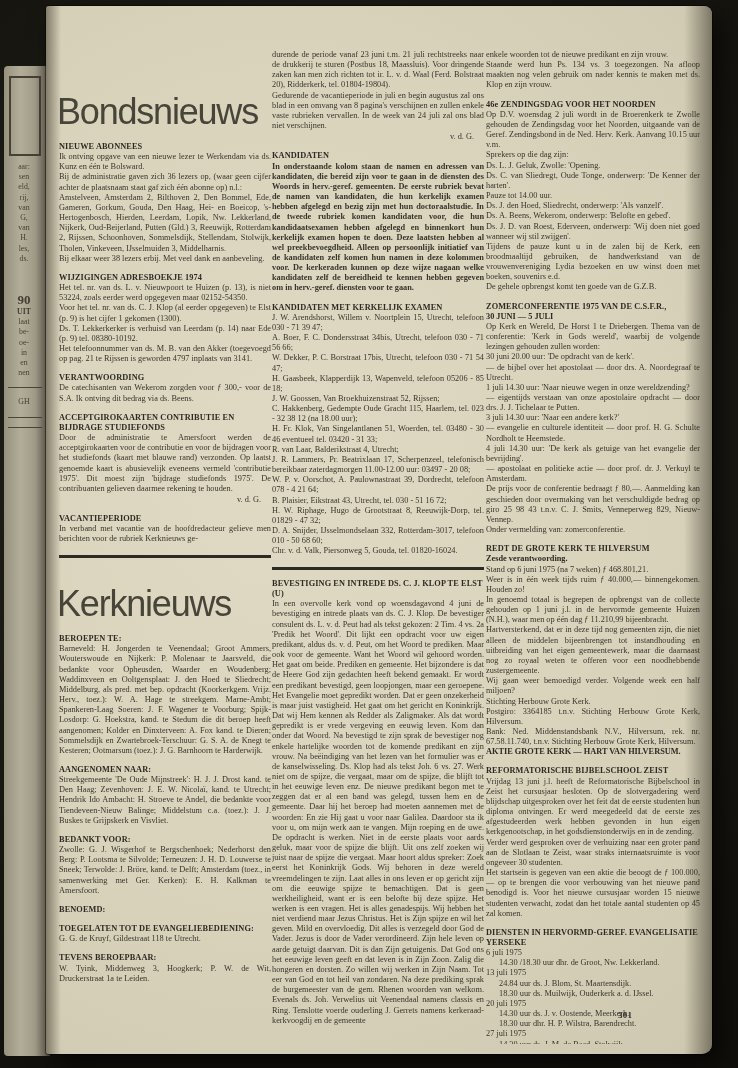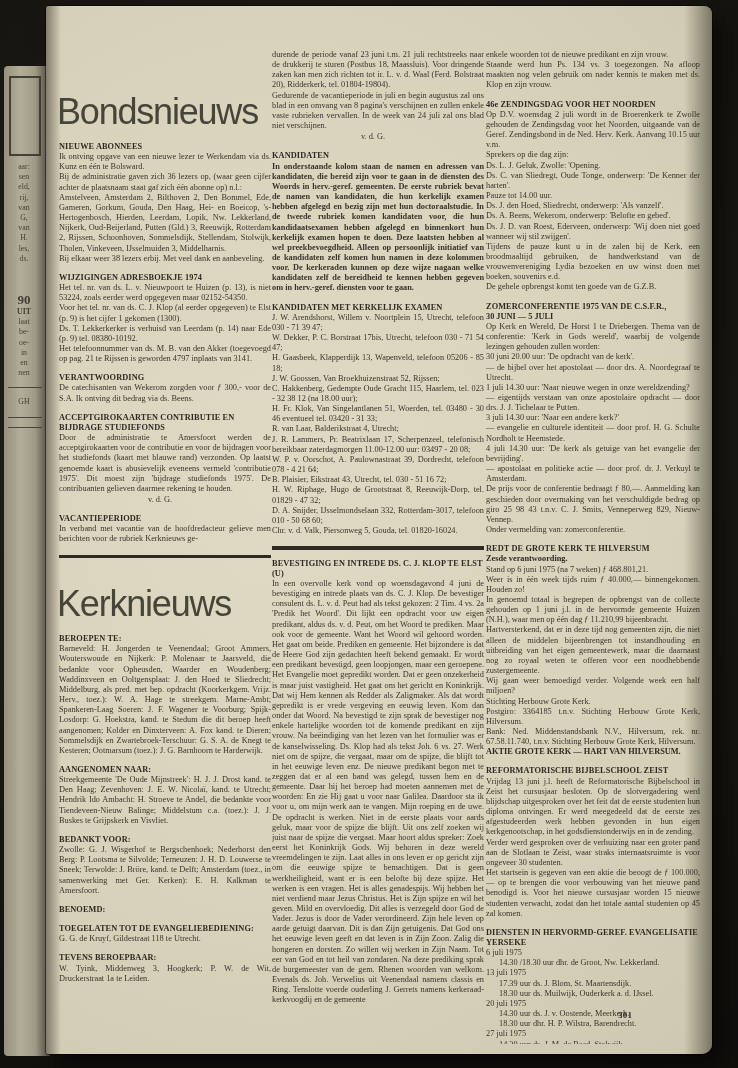--- a/index.html
+++ b/index.html
@@ -38,21 +38,21 @@
     color:#38342b;font-size:8.3px;line-height:10.15px;
   }
   .col-left{left:13px;width:212px}
   .col-mid{left:226px;width:212px}
   .col-right{left:440px;width:214px}
   .blk-p,.blk-pb{text-align:justify;text-justify:inter-word}
   .blk-pb{font-weight:bold}
   .blk-ind{padding-left:13px;text-align:left}
   .blk-h{font-weight:bold;margin-top:9px;letter-spacing:.1px;color:#2e2a23}
   .blk-h2{font-weight:bold;color:#2e2a23}
-  .blk-sig{text-align:center;padding-right:10px;margin:1px 0 2px}
+  .blk-sig{text-align:right;padding-right:10px;margin:1px 0 2px}
   .blk-rule{height:3.5px;background:#2c2a23;margin-top:10px}
   .blk-headline{
     font-family:"Liberation Sans", sans-serif;font-weight:normal;
     font-size:36px;line-height:40px;letter-spacing:-1.2px;color:#474439;
     margin:26px 0 10px -2px;
   }
   .col-left .blk-headline:first-child{margin-top:42px}
   .page-number{
     position:absolute;left:572px;top:1004px;font-weight:bold;
     font-size:9px;color:#33302a;letter-spacing:.3px;
@@ -124,20 +124,21 @@
       <div class="blk blk-p">W. Tyink, Middenweg 3, Hoogkerk; P. W. de Wit, Druckerstraat 1a te Leiden.</div>
     </div>
   <div class="column col-mid">
       <div class="blk blk-p">durende de periode vanaf 23 juni t.m. 21 juli rechtstreeks naar de drukkerij te sturen (Postbus 18, Maassluis). Voor dringende zaken kan men zich richten tot ir. L. v. d. Waal (Ferd. Bolstraat 20), Ridderkerk, tel. 01804-19804).</div>
       <div class="blk blk-p">Gedurende de vacantieperiode in juli en begin augustus zal ons blad in een omvang van 8 pagina's verschijnen en zullen enkele vaste rubrieken vervallen. In de week van 24 juli zal ons blad niet verschijnen.</div>
       <div class="blk blk-sig">v. d. G.</div>
       <div class="blk blk-h">KANDIDATEN</div>
       <div class="blk blk-pb">In onderstaande kolom staan de namen en adressen van kandidaten, die bereid zijn voor te gaan in de diensten des Woords in herv.-geref. gemeenten. De eerste rubriek bevat de namen van kandidaten, die hun kerkelijk examen hebben afgelegd en bezig zijn met hun doctoraalstudie. In de tweede rubriek komen kandidaten voor, die hun kandidaatsexamen hebben afgelegd en binnenkort hun kerkelijk examen hopen te doen. Deze laatsten hebben al wel preekbevoegdheid. Alleen op persoonlijk initiatief van de kandidaten zelf komen hun namen in deze kolommen voor. De kerkeraden kunnen op deze wijze nagaan welke kandidaten zelf de bereidheid te kennen hebben gegeven om in herv.-geref. diensten voor te gaan.</div>
       <div class="blk blk-h">KANDIDATEN MET KERKELIJK EXAMEN</div>
       <div class="blk blk-p">J. W. Arendshorst, Willem v. Noortplein 15, Utrecht, telefoon 030 - 71 39 47;</div>
+      <div class="blk blk-p">A. Boer, F. C. Dondersstraat 34bis, Utrecht, telefoon 030 - 71 56 66;</div>
       <div class="blk blk-p">W. Dekker, P. C. Borstraat 17bis, Utrecht, telefoon 030 - 71 54 47;</div>
       <div class="blk blk-p">H. Gaasbeek, Klapperdijk 13, Wapenveld, telefoon 05206 - 85 18;</div>
       <div class="blk blk-p">J. W. Goossen, Van Broekhuizenstraat 52, Rijssen;</div>
       <div class="blk blk-p">C. Hakkenberg, Gedempte Oude Gracht 115, Haarlem, tel. 023 - 32 38 12 (na 18.00 uur);</div>
       <div class="blk blk-p">H. Fr. Klok, Van Singelantlanen 51, Woerden, tel. 03480 - 30 46 eventueel tel. 03420 - 31 33;</div>
       <div class="blk blk-p">R. van Laar, Balderikstraat 4, Utrecht;</div>
       <div class="blk blk-p">J. R. Lammers, Pr. Beatrixlaan 17, Scherpenzeel, telefonisch bereikbaar zaterdagmorgen 11.00-12.00 uur: 03497 - 20 08;</div>
       <div class="blk blk-p">W. P. v. Oorschot, A. Paulownastraat 39, Dordrecht, telefoon 078 - 4 21 64;</div>
       <div class="blk blk-p">B. Plaisier, Eikstraat 43, Utrecht, tel. 030 - 51 16 72;</div>
       <div class="blk blk-p">H. W. Riphage, Hugo de Grootstraat 8, Reeuwijk-Dorp, tel. 01829 - 47 32;</div>
@@ -186,21 +187,21 @@
       <div class="blk blk-p">Bank: Ned. Middenstandsbank N.V., Hilversum, rek. nr. 67.58.11.740, t.n.v. Stichting Herbouw Grote Kerk, Hilversum.</div>
       <div class="blk blk-h2">AKTIE GROTE KERK — HART VAN HILVERSUM.</div>
       <div class="blk blk-h">REFORMATORISCHE BIJBELSCHOOL ZEIST</div>
       <div class="blk blk-p">Vrijdag 13 juni j.l. heeft de Reformatorische Bijbelschool in Zeist het cursusjaar besloten. Op de slotvergadering werd blijdschap uitgesproken over het feit dat de eerste studenten hun diploma ontvingen. Er werd meegedeeld dat de eerste zes afgestudeerden werk hebben gevonden in hun eigen kerkgenootschap, in het godsdienstonderwijs en in de zending.</div>
       <div class="blk blk-p">Verder werd gesproken over de verhuizing naar een groter pand aan de Slotlaan te Zeist, waar straks internaatsruimte is voor ongeveer 30 studenten.</div>
       <div class="blk blk-p">Het startsein is gegeven van een aktie die beoogt de ƒ 100.000,— op te brengen die voor verbouwing van het nieuwe pand benodigd is. Voor het nieuwe cursusjaar worden 15 nieuwe studenten verwacht, zodat dan het totale aantal studenten op 45 zal komen.</div>
       <div class="blk blk-h">DIENSTEN IN HERVORMD-GEREF. EVANGELISATIE YERSEKE</div>
       <div class="blk blk-p">6 juli 1975</div>
       <div class="blk blk-ind">14.30 /18.30 uur dhr. de Groot, Nw. Lekkerland.</div>
       <div class="blk blk-p">13 juli 1975</div>
-      <div class="blk blk-ind">17.39 uur ds. J. Blom, St. Maartensdijk.</div>
+      <div class="blk blk-ind">24.84 uur ds. J. Blom, St. Maartensdijk.</div>
       <div class="blk blk-ind">18.30 uur ds. Muilwijk, Ouderkerk a. d. IJssel.</div>
       <div class="blk blk-p">20 juli 1975</div>
       <div class="blk blk-ind">14.30 uur ds. J. v. Oostende, Meerkerk.</div>
       <div class="blk blk-ind">18.30 uur dhr. H. P. Wilstra, Barendrecht.</div>
       <div class="blk blk-p">27 juli 1975</div>
       <div class="blk blk-ind">14.30 uur ds. J. M. de Raad, Stolwijk.</div>
     </div>
   <div class="page-number">301</div>
 </div>
 

